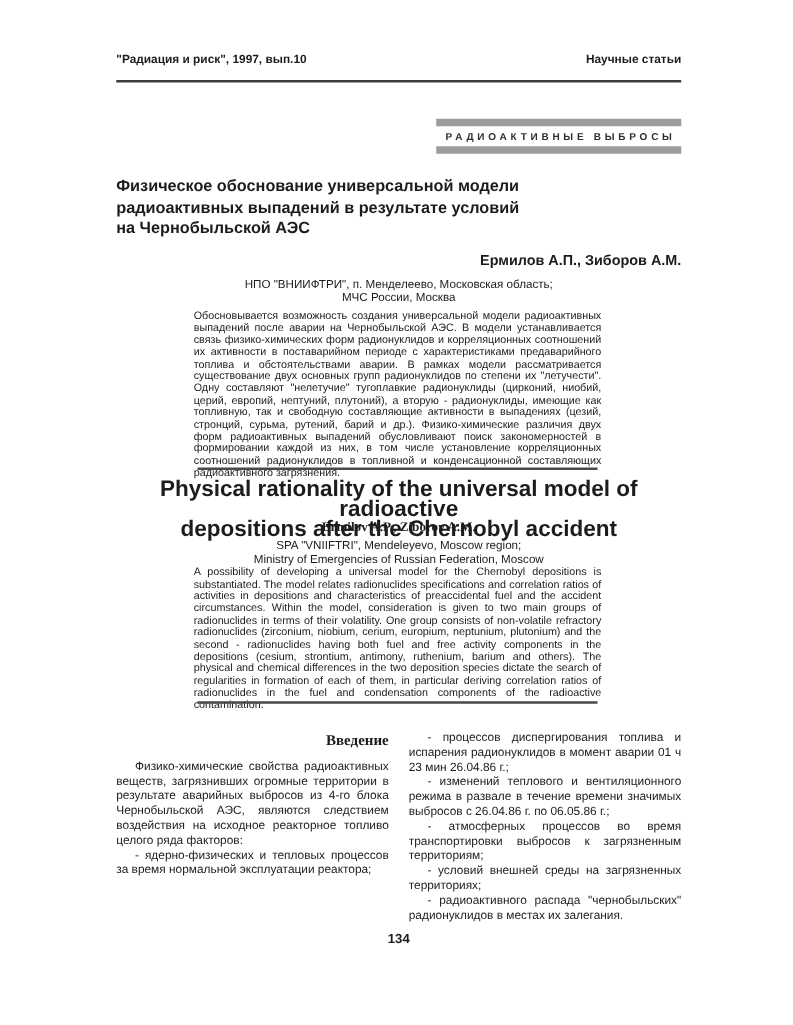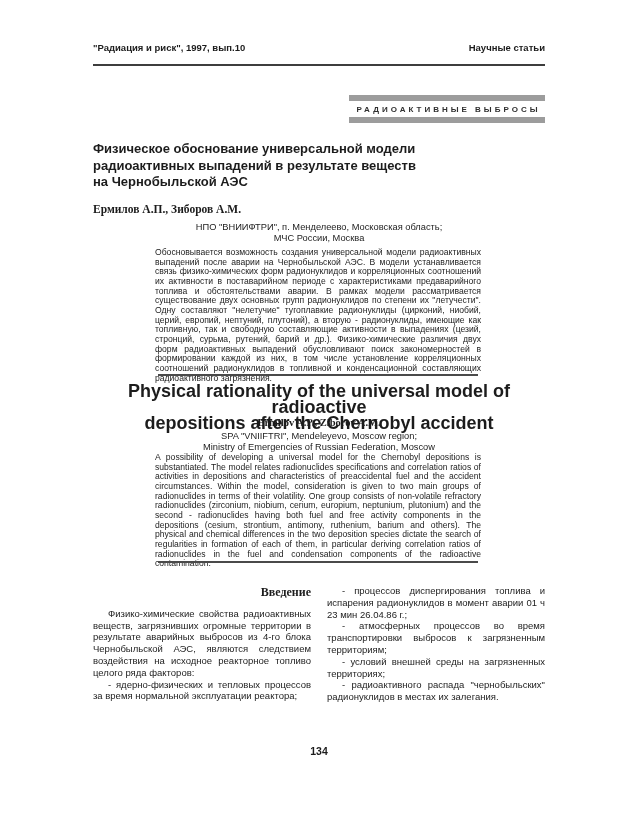--- a/index.html
+++ b/index.html
@@ -53,22 +53,22 @@
     position: absolute;
     left: 93px; top: 141px; width: 452px;
     text-align: left;
     font-size: 13px;
     font-weight: bold;
     line-height: 16.5px;
   }
   .ru-authors {
     position: absolute;
     left: 93px; top: 203px; width: 452px;
-    text-align: left;
-    font-family: Liberation Serif, serif;
+    text-align: right;
+    font-family: Liberation Sans, sans-serif;
     font-size: 11.5px;
     font-weight: bold;
   }
   .ru-affil {
     position: absolute;
     left: 93px; top: 222px; width: 452px;
     text-align: center;
     font-size: 9.3px;
     line-height: 10.8px;
   }
@@ -159,21 +159,21 @@
   <div class="header-rule"></div>
 
   <div class="banner">
     <div class="banner-bar"></div>
     <div class="banner-text">РАДИОАКТИВНЫЕ ВЫБРОСЫ</div>
     <div class="banner-bar"></div>
   </div>
 
   <div class="ru-title">
     <div>Физическое обоснование универсальной модели</div>
-    <div>радиоактивных выпадений в результате веществ</div>
+    <div>радиоактивных выпадений в результате условий</div>
     <div>на Чернобыльской АЭС</div>
   </div>
 
   <div class="ru-authors">Ермилов А.П., Зиборов А.М.</div>
 
   <div class="ru-affil">
     <div>НПО "ВНИИФТРИ", п. Менделеево, Московская область;</div>
     <div>МЧС России, Москва</div>
   </div>
 
@@ -198,20 +198,21 @@
   <div class="mid-rule rule-2"></div>
 
   <div class="columns">
     <div class="col">
       <div class="intro-heading">Введение</div>
       <p>Физико-химические свойства радиоактивных веществ, загрязнивших огромные территории в результате аварийных выбросов из 4-го блока Чернобыльской АЭС, являются следствием воздействия на исходное реакторное топливо целого ряда факторов:</p>
       <p>- ядерно-физических и тепловых процессов за время нормальной эксплуатации реактора;</p>
     </div>
     <div class="col">
       <p>- процессов диспергирования топлива и испарения радионуклидов в момент аварии 01 ч 23 мин 26.04.86 г.;</p>
+      <p>- изменений теплового и вентиляционного режима в развале в течение времени значимых выбросов с 26.04.86 г. по 06.05.86 г.;</p>
       <p>- атмосферных процессов во время транспортировки выбросов к загрязненным территориям;</p>
       <p>- условий внешней среды на загрязненных территориях;</p>
       <p>- радиоактивного распада "чернобыльских" радионуклидов в местах их залегания.</p>
     </div>
   </div>
 
   <div class="page-num">134</div>
 
 </div>
 

